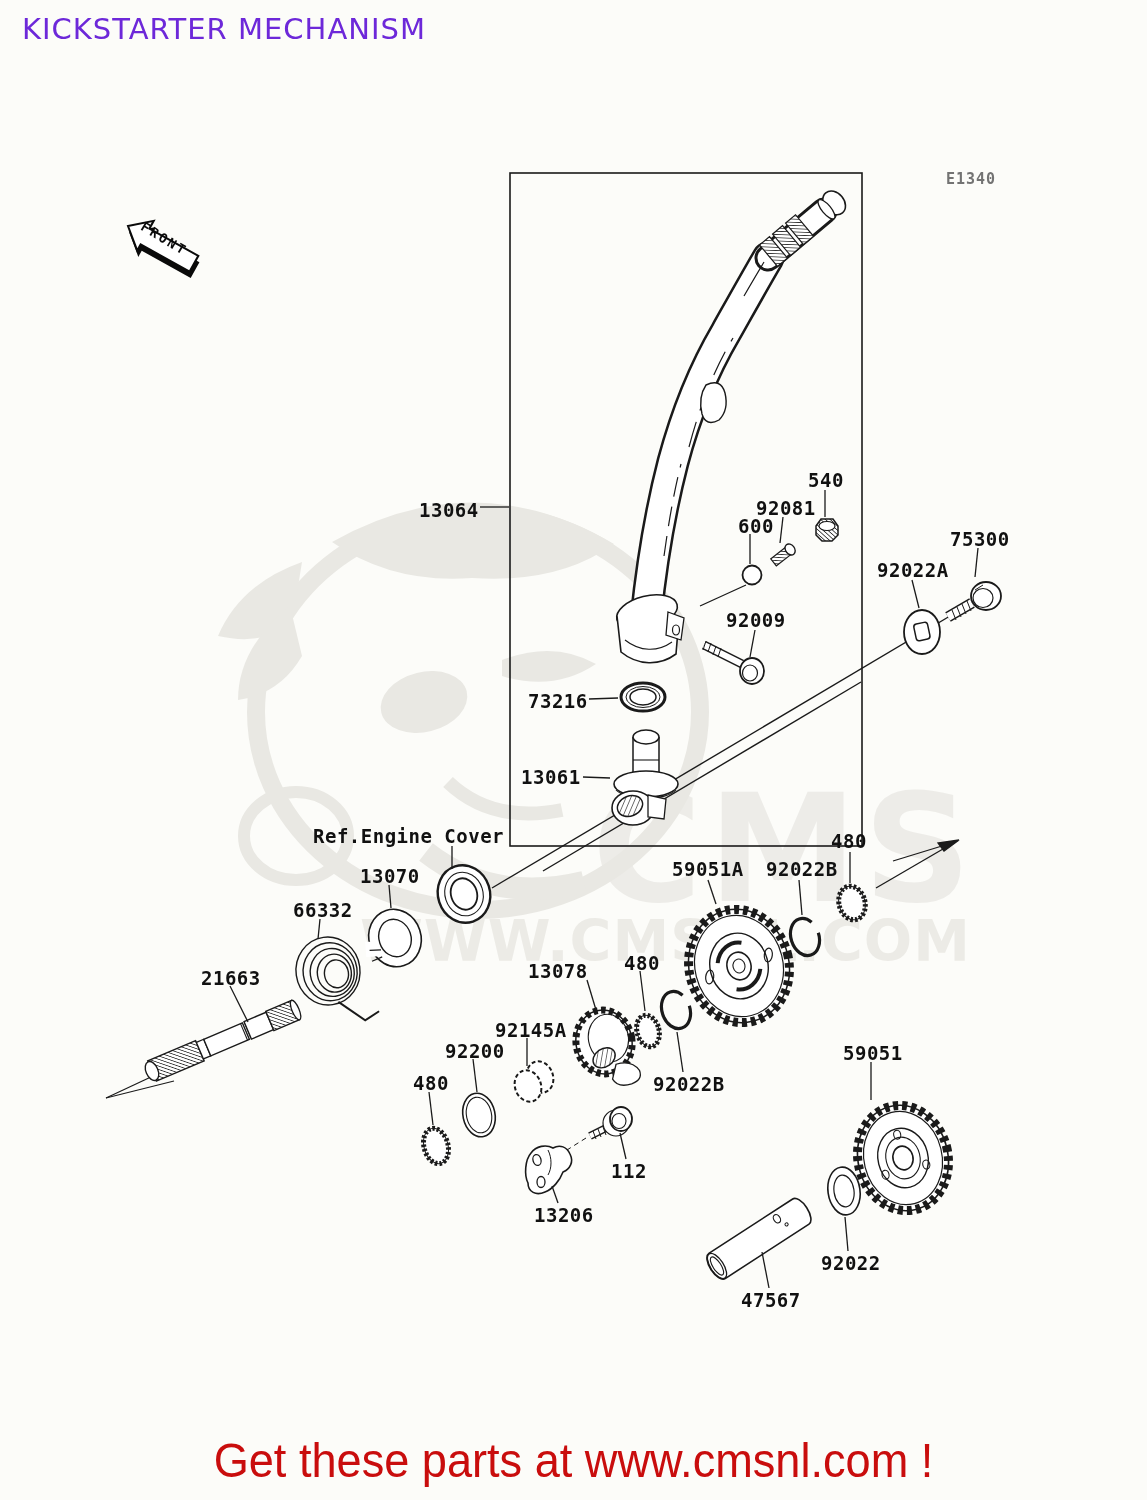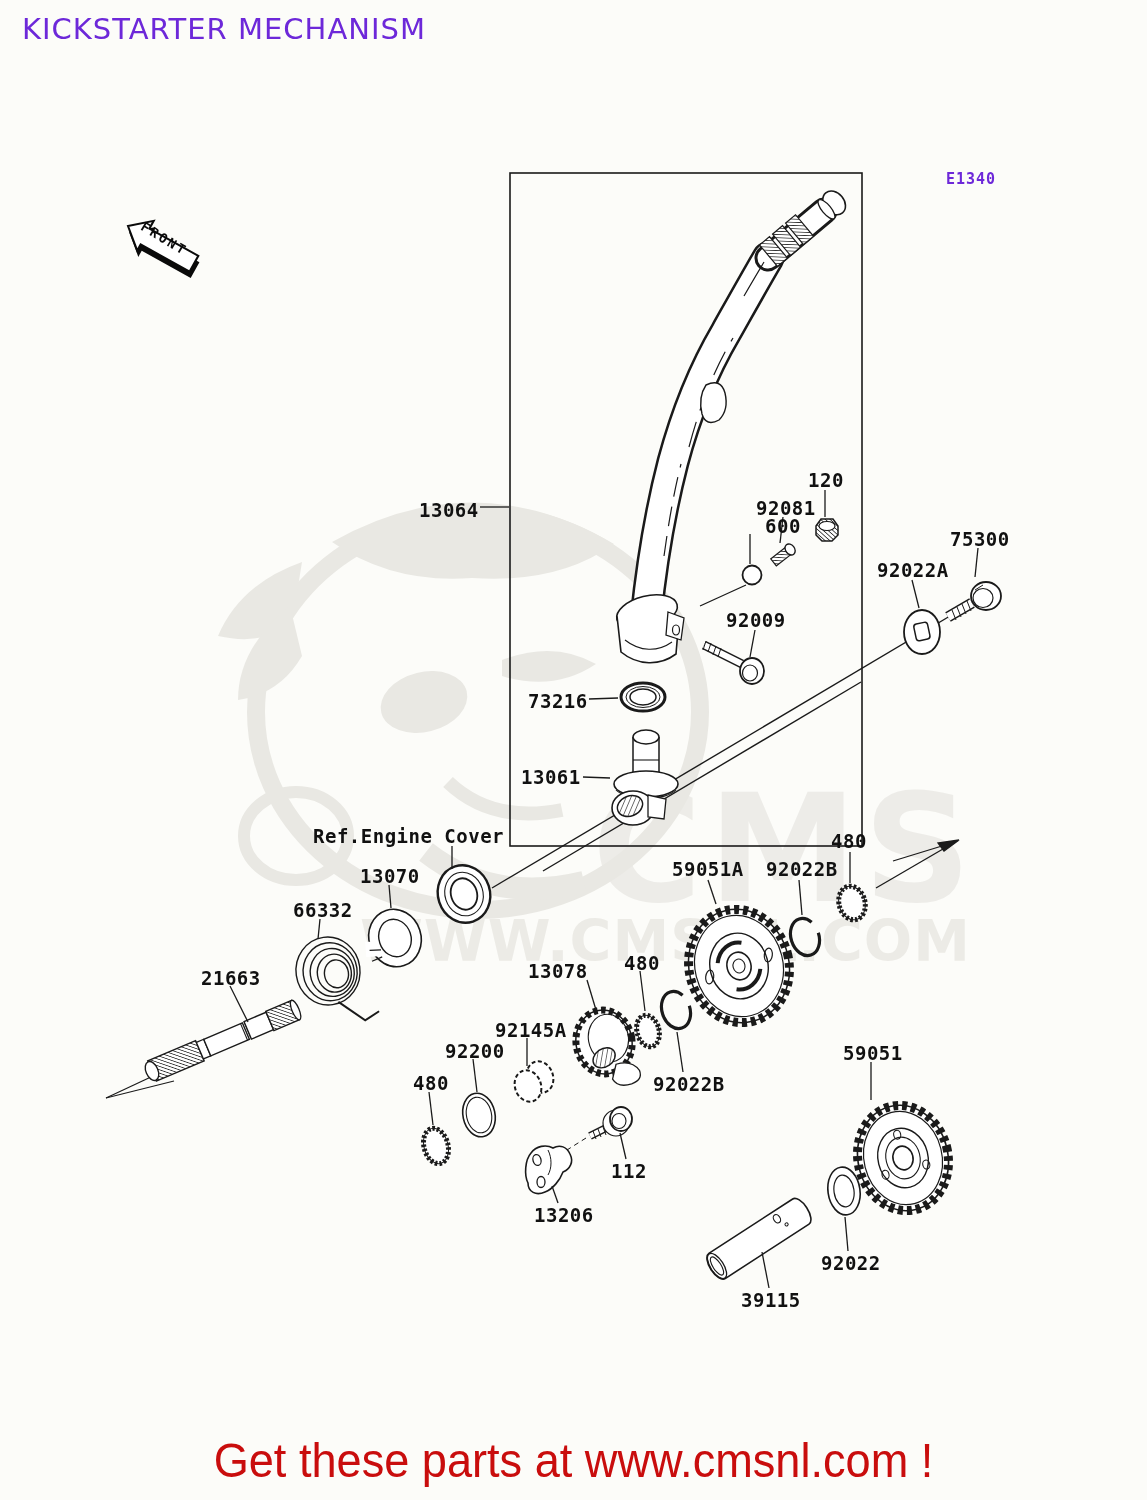--- a/index.html
+++ b/index.html
@@ -10,21 +10,21 @@
   .plabel{
     position:absolute;font:bold 19px "DejaVu Sans Mono",monospace;
     letter-spacing:.5px;color:#111;white-space:nowrap;z-index:3;
   }
   .title{
     position:absolute;left:22px;top:12px;
     font:29px "DejaVu Sans",sans-serif;letter-spacing:1px;color:#6d28d9;z-index:3;
   }
   .ecode{
     position:absolute;left:946px;top:170px;
-    font:bold 15px "DejaVu Sans Mono",monospace;letter-spacing:1px;color:#6d28d9;z-index:3;
+    font:bold 15px "DejaVu Sans Mono",monospace;letter-spacing:1px;color:#737373;z-index:3;
   }
   .front-text{
     position:absolute;left:146px;top:219px;transform:rotate(31deg);transform-origin:left top;
     font:bold 13px "DejaVu Sans Mono",monospace;letter-spacing:2.5px;color:#0a0a0a;z-index:3;
   }
   .wm-cms{
     position:absolute;left:592px;top:762px;
     font:bold 150px "DejaVu Sans",sans-serif;letter-spacing:6px;color:#edece8;z-index:0;
   }
   .wm-url{
@@ -334,23 +334,23 @@
     <line x1="769" y1="1288" x2="762" y2="1252"></line>
     <line x1="848" y1="1251" x2="845" y2="1217"></line>
   </g>
 </svg>
 
 <div class="title">KICKSTARTER MECHANISM</div>
 <div class="ecode">E1340</div>
 <div class="front-text">FRONT</div>
 
 <div class="plabel" style="left:419px;top:499px">13064</div>
-<div class="plabel" style="left:765px;top:515px">600</div>
+<div class="plabel" style="left:738px;top:515px">600</div>
 <div class="plabel" style="left:756px;top:497px">92081</div>
-<div class="plabel" style="left:808px;top:469px">120</div>
+<div class="plabel" style="left:808px;top:469px">540</div>
 <div class="plabel" style="left:950px;top:528px">75300</div>
 <div class="plabel" style="left:877px;top:559px">92022A</div>
 <div class="plabel" style="left:726px;top:609px">92009</div>
 <div class="plabel" style="left:528px;top:690px">73216</div>
 <div class="plabel" style="left:521px;top:766px">13061</div>
 <div class="plabel" style="left:313px;top:825px">Ref.Engine Cover</div>
 <div class="plabel" style="left:360px;top:865px">13070</div>
 <div class="plabel" style="left:293px;top:899px">66332</div>
 <div class="plabel" style="left:201px;top:967px">21663</div>
 <div class="plabel" style="left:672px;top:858px">59051A</div>
@@ -358,16 +358,16 @@
 <div class="plabel" style="left:831px;top:830px">480</div>
 <div class="plabel" style="left:624px;top:952px">480</div>
 <div class="plabel" style="left:528px;top:960px">13078</div>
 <div class="plabel" style="left:495px;top:1019px">92145A</div>
 <div class="plabel" style="left:445px;top:1040px">92200</div>
 <div class="plabel" style="left:413px;top:1072px">480</div>
 <div class="plabel" style="left:653px;top:1073px">92022B</div>
 <div class="plabel" style="left:843px;top:1042px">59051</div>
 <div class="plabel" style="left:611px;top:1160px">112</div>
 <div class="plabel" style="left:534px;top:1204px">13206</div>
-<div class="plabel" style="left:741px;top:1289px">39115</div>
+<div class="plabel" style="left:741px;top:1289px">47567</div>
 <div class="plabel" style="left:821px;top:1252px">92022</div>
 
 <div class="banner">Get these parts at www.cmsnl.com !</div>
 
 </body></html>

